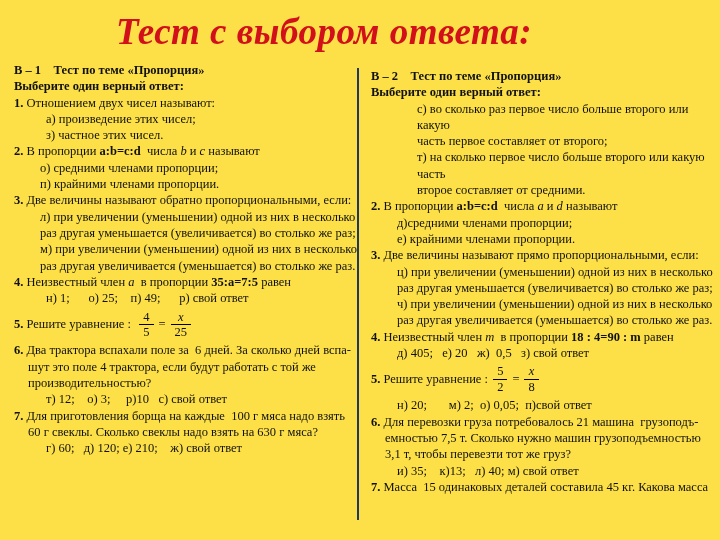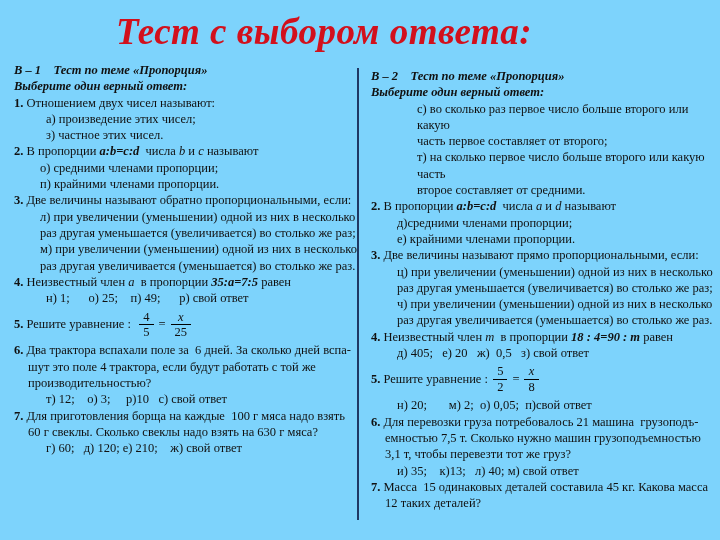--- a/index.html
+++ b/index.html
@@ -1,19 +1,19 @@
 <!DOCTYPE html>
 <html><head>
 <meta charset="utf-8">
 <style>
   html,body{margin:0;padding:0;background:#e8e8e8;}
   #page{
     position:relative;
     width:720px;height:540px;
-    background:#7dd3fc;
+    background:#fde047;
     font-family:"Liberation Serif", serif;
     color:#111;
     overflow:hidden;
     margin:0 auto;
   }
   .title{
     position:absolute;
     top:10px;left:0;width:648px;
     text-align:center;
     font-size:37px;
@@ -37,21 +37,21 @@
   .line{white-space:pre-wrap;}
   .sp{}
   .ind-q{padding-left:0;}
   .ind-cont{padding-left:14px;}
   .ind-a1{padding-left:32px;}
   .ind-a2{padding-left:26px;}
   .ind-a3{padding-left:46px;}
   .ind-a4{padding-left:72px;}
   .b{font-weight:bold;}
   .i{font-style:italic;}
-  .bi{font-weight:bold;font-style:italic;}
+  .bi{font-weight:bold;}
   .frac-line{display:flex;align-items:center;height:36px;}
   .frac{display:inline-block;text-align:center;line-height:1.15;margin:0 2px;font-size:12.5px;}
   .frac .num{display:block;border-bottom:1px solid #000;padding:0 4px;}
   .frac .den{display:block;padding:0 4px;}
   .eq{margin:0 3px;}
 </style>
 </head>
 <body>
 
 <div id="page">
@@ -99,16 +99,15 @@
       <div class="line ind-a2"><span>раз другая увеличивается (уменьшается) во столько же раз.</span></div>
       <div class="line ind-q"><span class="b">4. </span><span>Неизвестный член </span><span class="i">m</span><span>  в пропорции </span><span class="bi">18 : 4=90 : m</span><span> равен</span></div>
       <div class="line ind-a2"><span>д) 405;   е) 20   ж)  0,5   з) свой ответ</span></div>
       <div class="line ind-q frac-line"><span class="b">5. </span><span>Решите уравнение : </span><span class="frac"><span class="num">5</span><span class="den">2</span></span><span class="eq">=</span><span class="frac"><span class="num i">x</span><span class="den">8</span></span></div>
       <div class="line ind-a2 sp"><span>н) 20;       м) 2;  о) 0,05;  п)свой ответ</span></div>
       <div class="line ind-q sp"><span class="b">6. </span><span>Для перевозки груза потребовалось 21 машина  грузоподъ-</span></div>
       <div class="line ind-cont"><span>емностью 7,5 т. Сколько нужно машин грузоподъемностью</span></div>
       <div class="line ind-cont"><span>3,1 т, чтобы перевезти тот же груз?</span></div>
       <div class="line ind-a2"><span>и) 35;    к)13;   л) 40; м) свой ответ</span></div>
       <div class="line ind-q"><span class="b">7. </span><span>Масса  15 одинаковых деталей составила 45 кг. Какова масса</span></div>
-      <div class="line ind-cont"><span>12 таких деталей?</span></div>
       <div class="line ind-a4"></div>
     </div>
 </div>
 
 </body></html>

